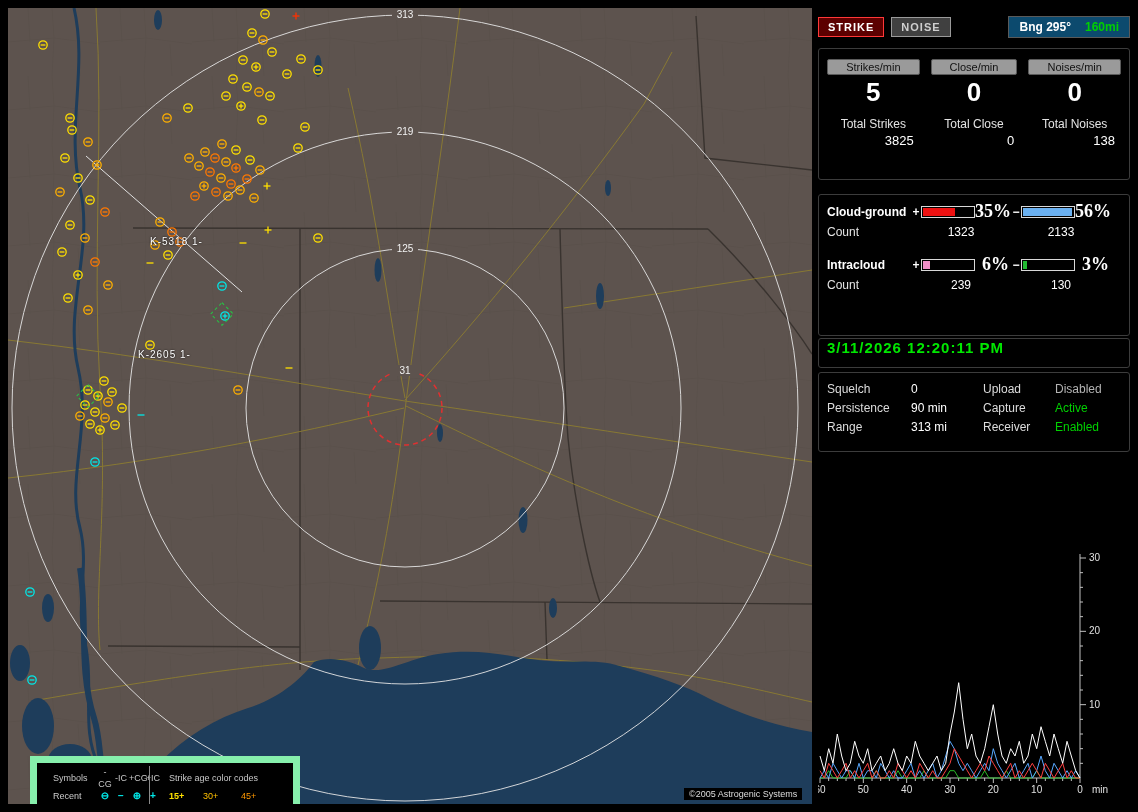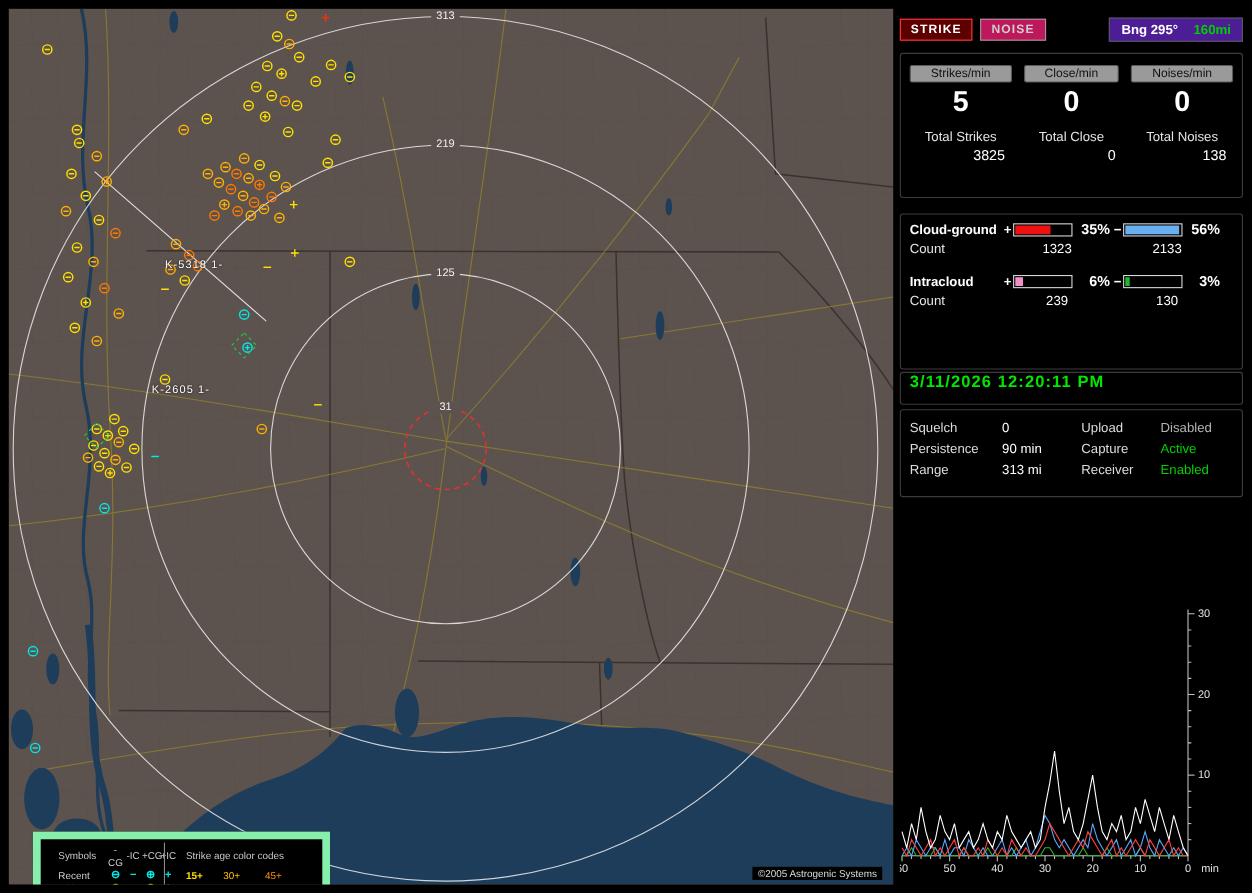--- a/index.html
+++ b/index.html
@@ -22,39 +22,39 @@
   .lg-divider{position:absolute;left:112px;top:3px;bottom:3px;border-left:1px solid #8a8a8a;}
   .lg-head span{color:#c8c8c8;}
   .lg-head .sym-h{text-align:center;}
 
   
   .sidebar{position:absolute;left:818px;top:8px;width:312px;height:796px;}
   .panel{position:absolute;left:0;width:312px;background:#000;border:1px solid #3c3c3c;border-radius:3px;box-sizing:border-box;}
 
   .topbar{top:4px;height:30px;border:none;background:none;display:flex;align-items:center;}
   .btn-strike{background:#5c0000;border:1px solid #ff3838;color:#fff;font-weight:bold;font-size:11px;padding:3px 9px;letter-spacing:1px;cursor:pointer;}
-  .btn-noise{background:#be185d;border:1px solid #9a9a9a;color:#cfcfcf;font-weight:bold;font-size:11px;padding:3px 9px;letter-spacing:1px;margin-left:7px;cursor:pointer;}
-  .bearing{margin-left:auto;border:1px solid #5a5a5a;background:#4c1d95;padding:3px 10px;font-size:12px;font-weight:bold;color:#fff;display:flex;gap:14px;}
+  .btn-noise{background:#404040;border:1px solid #9a9a9a;color:#cfcfcf;font-weight:bold;font-size:11px;padding:3px 9px;letter-spacing:1px;margin-left:7px;cursor:pointer;}
+  .bearing{margin-left:auto;border:1px solid #5a5a5a;background:#0c4a6e;padding:3px 10px;font-size:12px;font-weight:bold;color:#fff;display:flex;gap:14px;}
   .bearing .range{color:#00d000;}
 
   .rates-panel{top:40px;height:132px;padding:10px 4px 6px 4px;}
   .rates-grid{display:grid;grid-template-columns:1fr 1fr 1fr;row-gap:2px;}
   .rate-btn{justify-self:center;background:#9a9a9a;border:1px solid #5a5a5a;border-radius:2px;color:#111;font-size:11px;padding:1px 18px;cursor:pointer;}
   .rate-value{font-size:26px;font-weight:bold;color:#fff;text-align:center;line-height:30px;}
   .total-label{font-size:12px;color:#e4e4e4;text-align:center;margin-top:8px;}
   .total-value{font-size:13px;color:#fff;text-align:right;padding-right:10px;}
 
   .dist-panel{top:186px;height:142px;padding:6px 8px;}
   .dist-title{color:#c8c8c8;font-size:12px;border-bottom:1px solid #555;padding-bottom:4px;margin-bottom:9px;}
   .dist-grid{display:grid;grid-template-columns:84px 10px 54px 36px 10px 54px 36px;align-items:center;row-gap:3px;font-size:12px;color:#fff;}
   .dist-name{font-weight:bold;font-size:12px;}
   .sign{text-align:center;font-weight:bold;}
   .bar{height:10px;border:1px solid #d8d8d8;background:#000;position:relative;}
   .bar-fill{position:absolute;left:1px;top:1px;bottom:1px;}
-  .pct{font-weight:bold;font-size:13px;text-align:right;padding-right:2px;}
+  .pct{font-weight:bold;font-size:18px;text-align:right;padding-right:2px;font-family:Liberation Serif, serif;}
   .cnt-label{color:#e4e4e4;}
   .cnt-plus{grid-column:2 / span 3;text-align:center;}
   .cnt-minus{grid-column:5 / span 3;text-align:center;}
   .dist-spacer{grid-column:1 / -1;height:9px;}
 
   .time-panel{top:330px;height:30px;display:flex;padding-left:8px;}
   .datetime{color:#00e800;font-weight:bold;font-size:15px;letter-spacing:1px;}
 
   .status-panel{top:364px;height:80px;padding:9px 8px;}
   .status-grid{display:grid;grid-template-columns:84px 72px 72px 66px;row-gap:5px;font-size:12px;}

